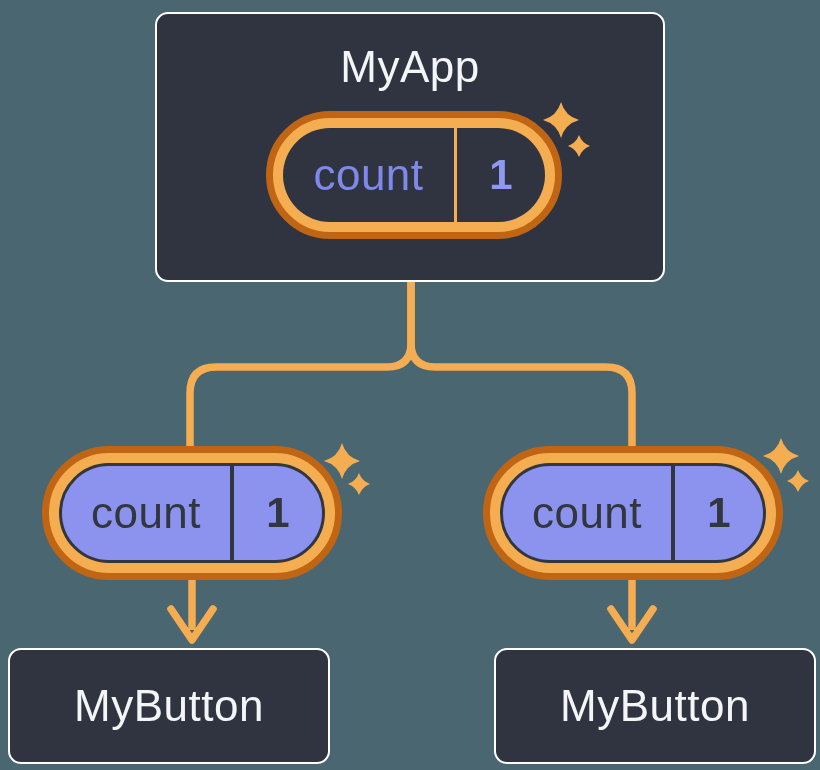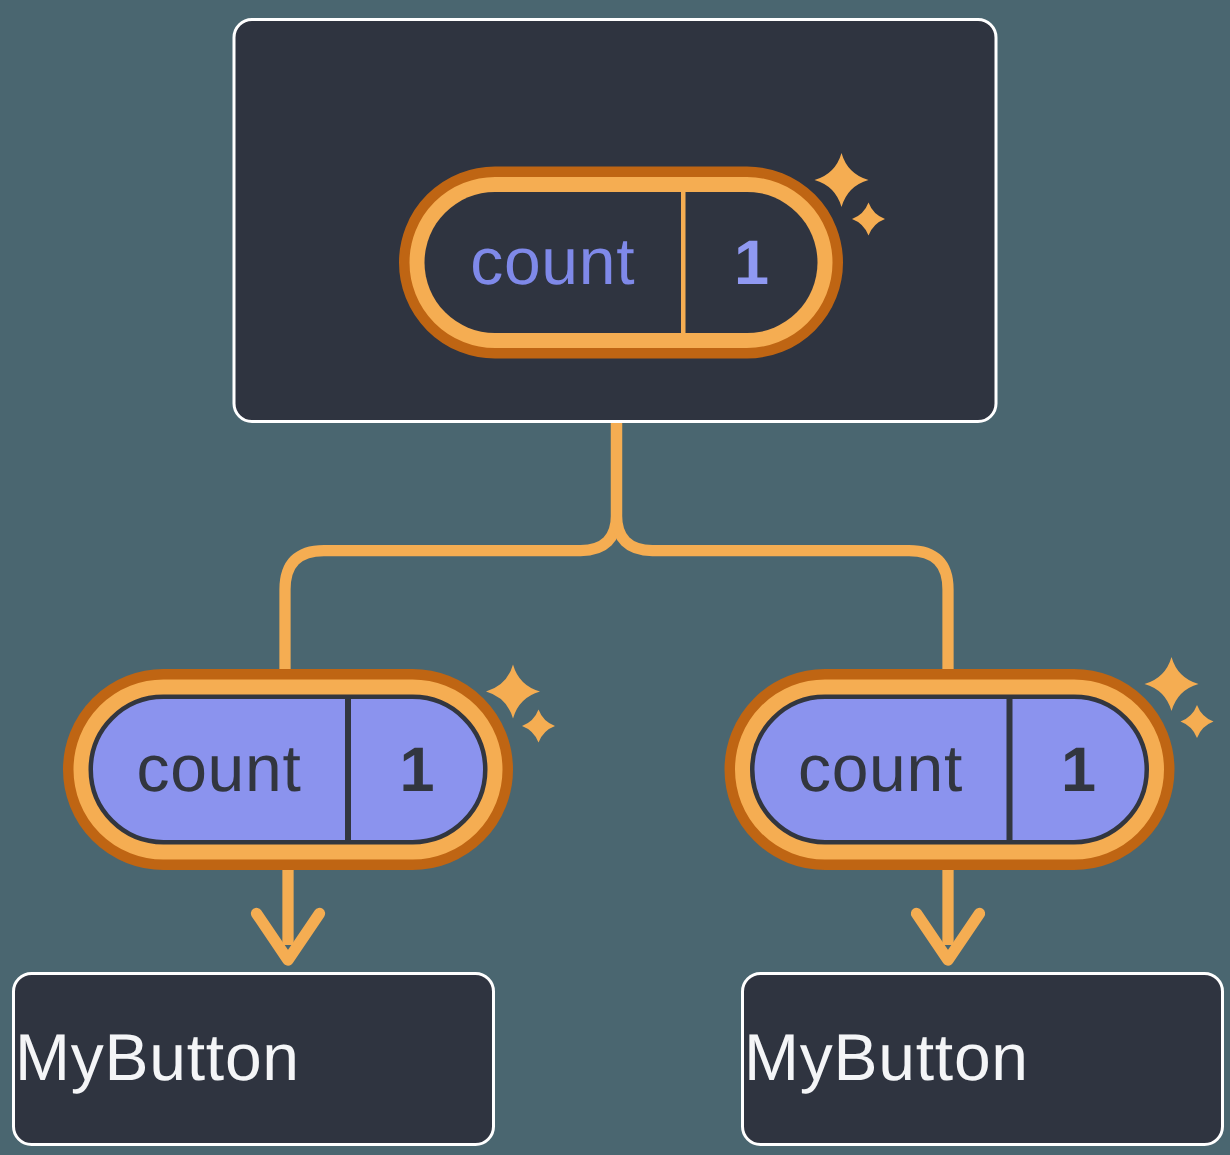--- a/index.html
+++ b/index.html
@@ -30,21 +30,21 @@
   .cline.cap{stroke-linecap:round;}
   .sparkle{fill:var(--orange);}
 
   .node{
     position:absolute;z-index:2;box-sizing:border-box;
     background:var(--node);
     border:2.5px solid var(--node-border);
     border-radius:13px;
   }
   .node-root{left:155px;top:12px;width:510px;height:270px;}
-  .node-leaf{width:322px;height:116px;display:flex;align-items:center;}
+  .node-leaf{width:322px;height:116px;display:flex;align-items:center;justify-content:center;}
   .node-leaf-left{left:8px;top:648px;}
   .node-leaf-right{left:494px;top:648px;}
   .node-title{
     color:var(--title);font-size:44px;font-weight:500;letter-spacing:.5px;
     text-align:center;white-space:nowrap;
   }
   .node-root .node-title{position:absolute;left:0;right:0;top:28px;}
 
   .pill{
     position:absolute;z-index:3;box-sizing:border-box;
@@ -88,20 +88,21 @@
   <svg id="connector-layer" class="layer" width="820" height="770" viewBox="0 0 820 770">
     <path class="cline" d="M411 281 V343 Q411 367 387 367 H216 Q190 367 190 393 V448"></path>
     <path class="cline" d="M411 281 V343 Q411 367 435 367 H606 Q632 367 632 393 V448"></path>
     <path class="cline" d="M192 578 V630"></path>
     <path class="cline cap" d="M171 609 L192 640 L213 609"></path>
     <path class="cline" d="M632 578 V630"></path>
     <path class="cline cap" d="M611 609 L632 640 L653 609"></path>
   </svg>
 
   <div class="node node-root">
+    <div class="node-title">MyApp</div>
     <div class="pill pill-root">
       <div class="pill-inner">
         <span class="state-name">count</span>
         <span class="pill-divider"></span>
         <span class="state-value">1</span>
       </div>
     </div>
   </div>
 
   <div class="pill pill-leaf pill-leaf-left">

